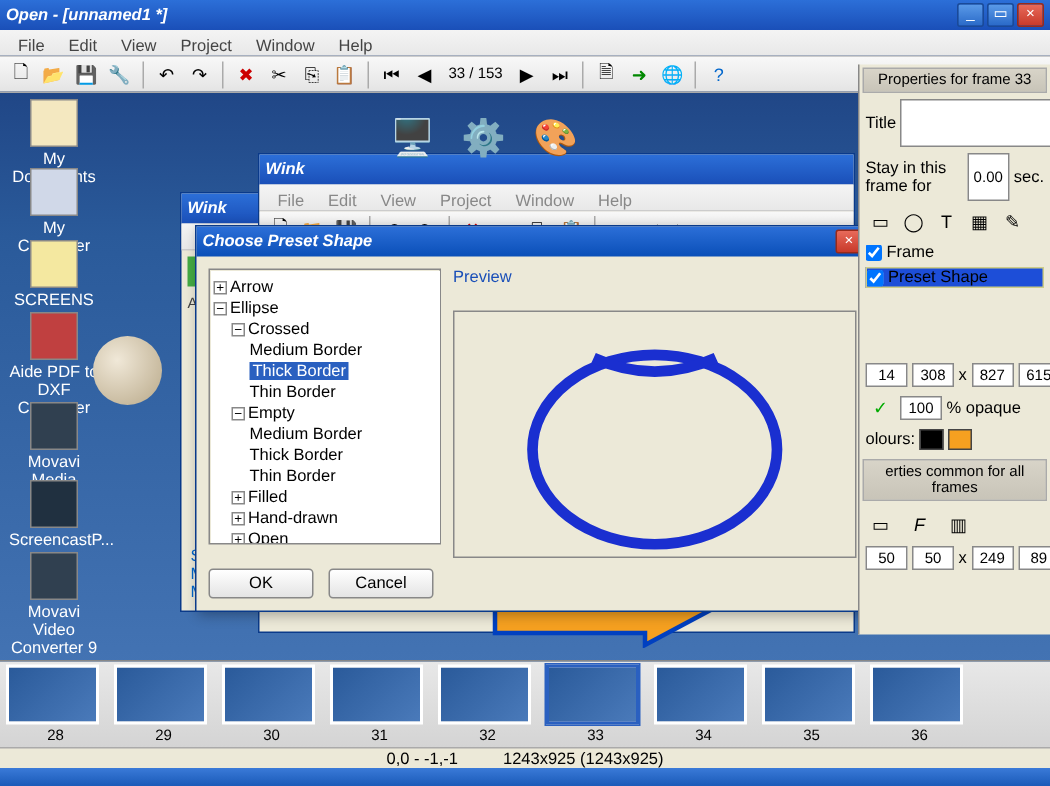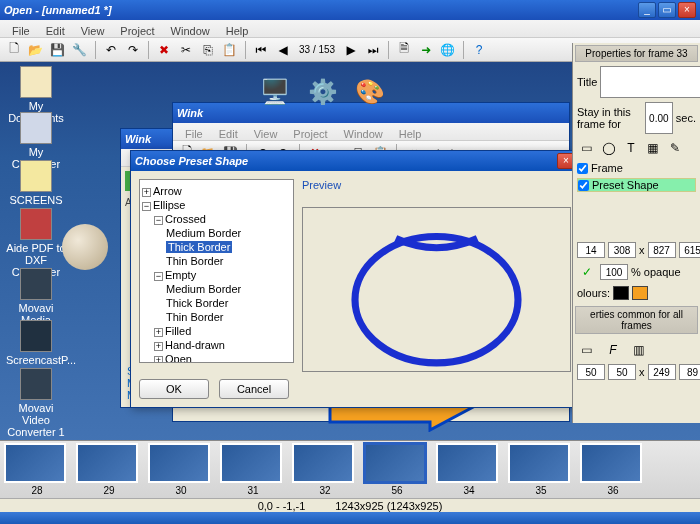--- a/index.html
+++ b/index.html
@@ -94,21 +94,21 @@
   <span class="tsep"></span>
   <span class="tbtn" style="color:#06c">?</span>
 </div>
 
 <div class="desktop-icon" style="left:6px;top:66px"><div class="ico" style="background:#f4e8c0"></div><span>My Documents</span></div>
 <div class="desktop-icon" style="left:6px;top:112px"><div class="ico" style="background:#d0d8e8"></div><span>My Computer</span></div>
 <div class="desktop-icon" style="left:6px;top:160px"><div class="ico" style="background:#f4e8a0"></div><span>SCREENS</span></div>
 <div class="desktop-icon" style="left:6px;top:208px"><div class="ico" style="background:#c04040"></div><span>Aide PDF to DXF Converter</span></div>
 <div class="desktop-icon" style="left:6px;top:268px"><div class="ico" style="background:#304050"></div><span>Movavi Media Player</span></div>
 <div class="desktop-icon" style="left:6px;top:320px"><div class="ico" style="background:#203040"></div><span>ScreencastP...</span></div>
-<div class="desktop-icon" style="left:6px;top:368px"><div class="ico" style="background:#304050"></div><span>Movavi Video Converter 1</span></div>
+<div class="desktop-icon" style="left:6px;top:368px"><div class="ico" style="background:#304050"></div><span>Movavi Video Converter 9</span></div>
 
 <div style="position:absolute;left:62px;top:224px;width:46px;height:46px;border-radius:50%;background:radial-gradient(circle at 35% 35%,#f0e8d8,#b8a888);"></div>
 
 <div class="subwin" style="left:120px;top:128px;width:60px;height:280px">
   <div class="titlebar">
       <span class="title">Wink</span>
     </div>
   <div class="menubar">
       <span>File</span>
     </div>
@@ -224,21 +224,21 @@
     <span class="tbtn">▭</span>
       <span class="tbtn">◯</span>
       <span class="tbtn">T</span>
       <span class="tbtn">▦</span>
       <span class="tbtn">✎</span>
   </div>
   <div class="props-row">
       <input type="checkbox" checked="" style="">
       <span>Frame</span>
     </div>
-  <div class="props-row" style="background:#86efac;border:1px solid #cc8">
+  <div class="props-row" style="background:#1d4ed8;border:1px solid #cc8">
       <input type="checkbox" checked="" style="">
       <span>Preset Shape</span>
     </div>
   <div class="props-row" style="margin-top:50px">
     <input class="numbox" value="14" style="">
       <input class="numbox" value="308" style="">
       <span>x</span>
       <input class="numbox" value="827" style="">
       <input class="numbox" value="615" style="">
   </div>
@@ -283,21 +283,21 @@
   <div class="thumb">
       <div class="thumb-img"></div>
       <div class="thumb-lbl">31</div>
     </div>
   <div class="thumb">
       <div class="thumb-img"></div>
       <div class="thumb-lbl">32</div>
     </div>
   <div class="thumb">
       <div class="thumb-img sel"></div>
-      <div class="thumb-lbl">56</div>
+      <div class="thumb-lbl">33</div>
     </div>
   <div class="thumb">
       <div class="thumb-img"></div>
       <div class="thumb-lbl">34</div>
     </div>
   <div class="thumb">
       <div class="thumb-img"></div>
       <div class="thumb-lbl">35</div>
     </div>
   <div class="thumb">

